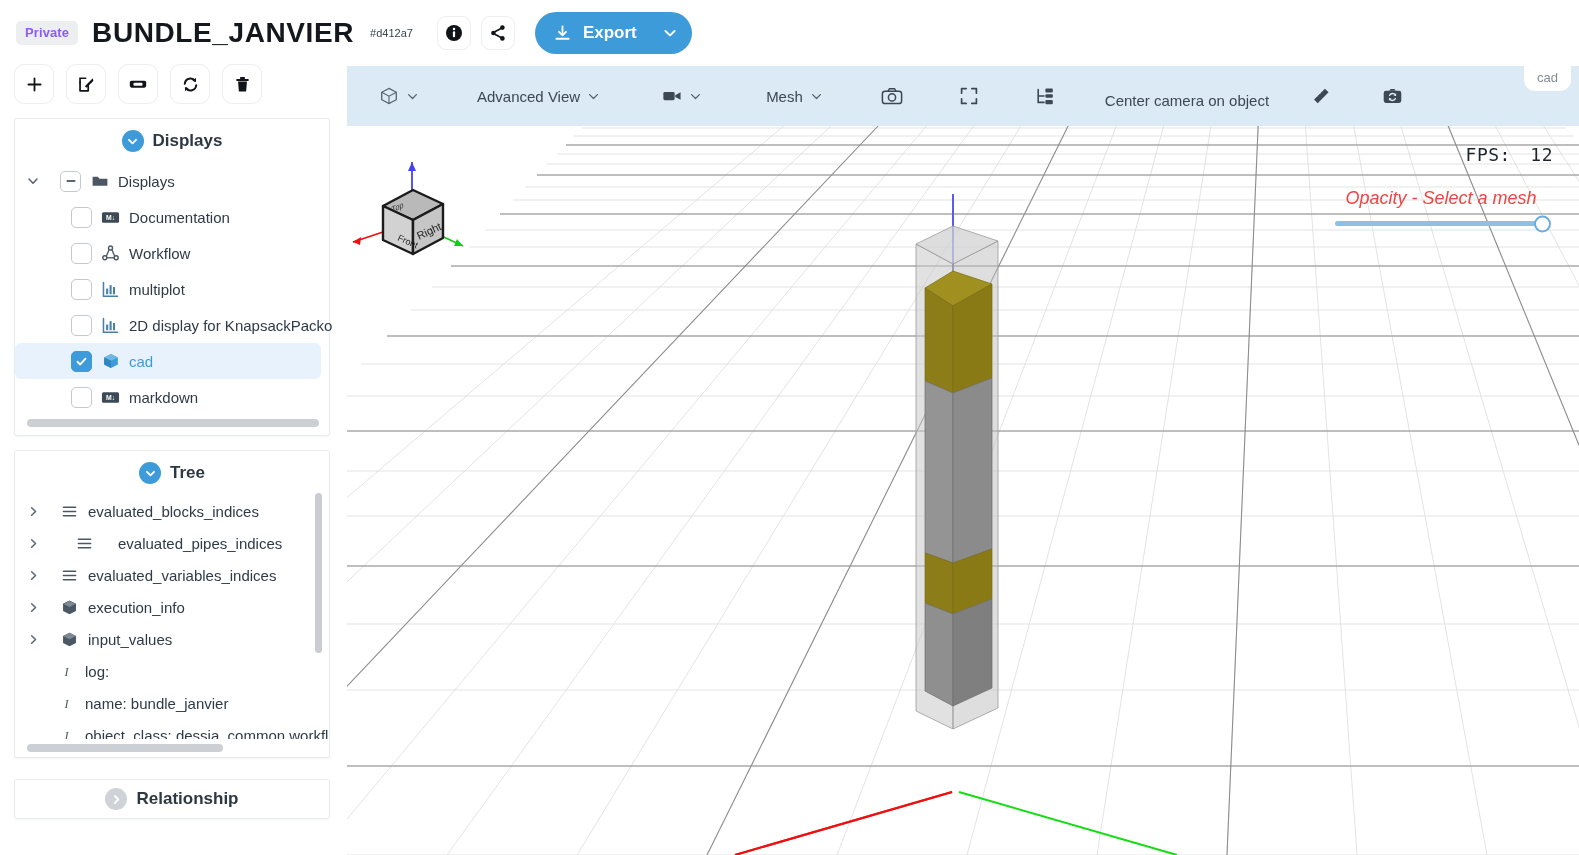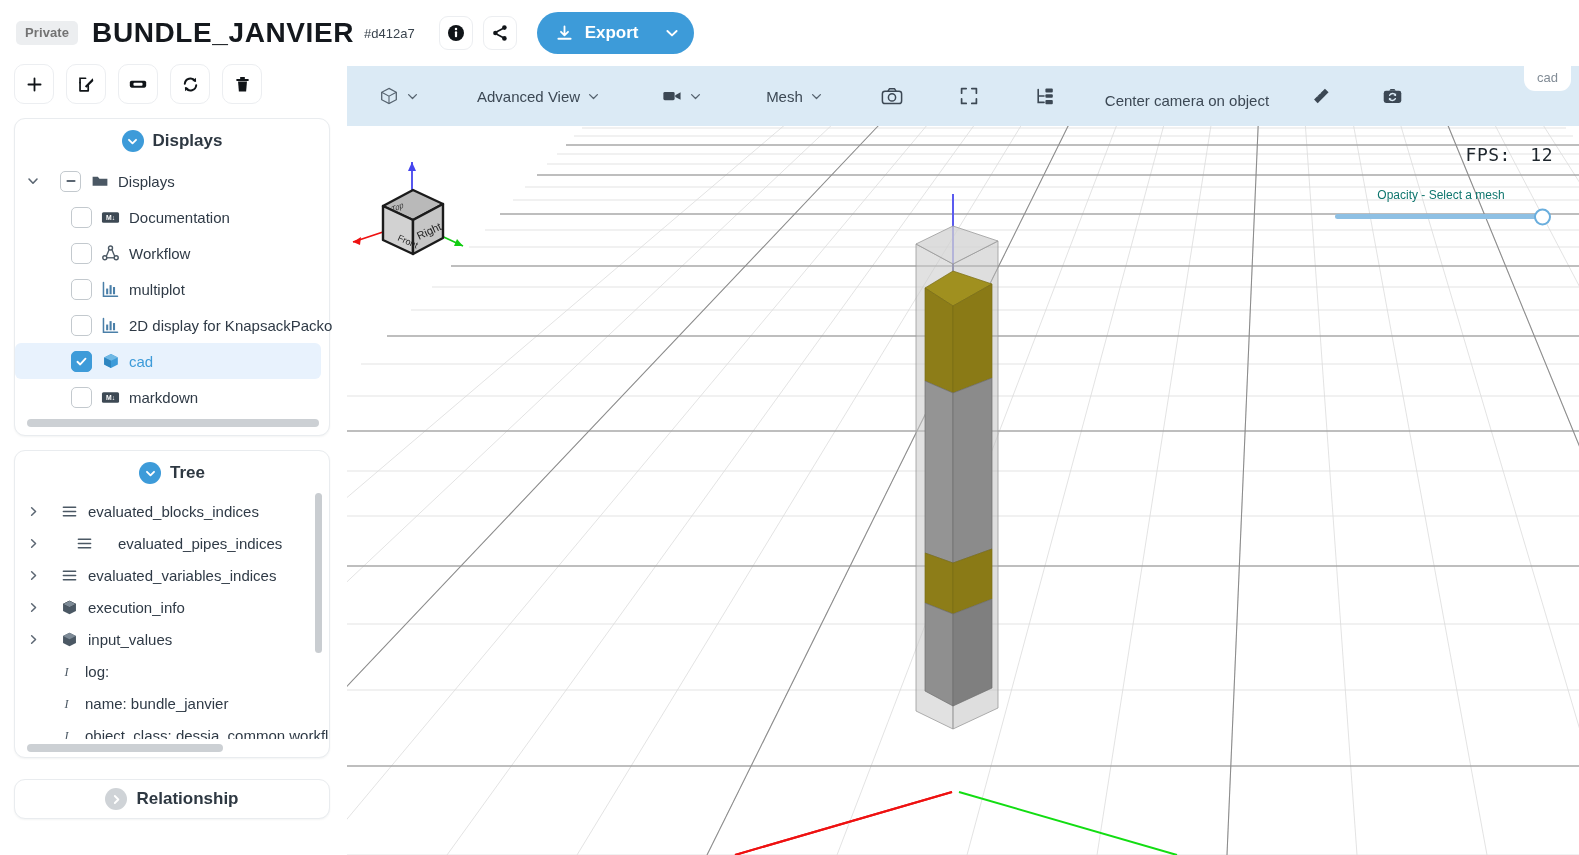--- a/index.html
+++ b/index.html
@@ -14,30 +14,30 @@
 
   #app { position: relative; width: 1579px; height: 855px; background:#fff; }
 
   
   .header {
     position: absolute; top: 0; left: 0; width: 1579px; height: 66px;
     display: flex; align-items: center; padding-left: 16px; gap: 10px;
     background: #ffffff;
   }
   .private-badge {
-    background: #eceef0; color: #737373;
+    background: #eceef0; color: #8b5cf6;
     font-size: 13px; font-weight: 700;
     border-radius: 5px; padding: 4px 9px 5px 9px;
     letter-spacing: .1px;
   }
   .doc-title {
     font-size: 28px; font-weight: 800; letter-spacing: .6px;
     color: #14181d; margin-left: 4px; white-space: nowrap;
   }
-  .doc-hash { font-size: 13px; color: #3a444e; margin-left: 0; font-weight: 500;}
+  .doc-hash { font-size: 11px; color: #3a444e; margin-left: 6px; font-weight: 500;}
   .icon-sq-btn {
     width: 34px; height: 34px; border-radius: 9px;
     background: #fff; border: 1px solid #eceef1;
     display: flex; align-items: center; justify-content: center;
     cursor: pointer; flex: 0 0 auto;
   }
   .export-btn {
     margin-left: 10px; height: 42px; min-width: 148px;
     background: #3d9bd9; border-radius: 21px; border: none;
     display: flex; align-items: center; gap: 11px;
@@ -52,21 +52,21 @@
   }
   .tool-btn {
     width: 40px; height: 40px; border-radius: 10px;
     background: #fff; border: 1px solid #eceef1;
     display: flex; align-items: center; justify-content: center; cursor: pointer;
   }
 
   .panel {
     position: absolute; left: 14px;
     background: #ffffff; border: 1px solid #e9ecef;
-    border-radius: 11px;
+    border-radius: 3px;
     box-shadow: 0 1px 2px rgba(20,30,40,.05);
   }
   #displays-panel { top: 118px; width: 316px; height: 318px; }
   #tree-panel     { top: 450px; width: 316px; height: 308px; }
   #relationship-panel { top: 779px; width: 316px; height: 40px; display:flex; align-items:flex-end; justify-content:center;}
 
   .panel-head {
     height: 44px; display: flex; align-items: center; justify-content: center;
     gap: 9px; font-size: 17px; font-weight: 800; color: #2e3842;
   }
@@ -132,21 +132,21 @@
 
   .fps {
     position: absolute; right: 26px; top: 78px;
     font-family: "DejaVu Sans Mono", monospace;
     font-size: 18px; color: #1d252c; letter-spacing: .5px; z-index: 5;
   }
   .opacity-wrap {
     position: absolute; right: 18px; top: 122px; z-index: 5;
     width: 240px; text-align: center;
   }
-  .opacity-label { font-size: 12px; color: #0f766e; margin-bottom: 12px; }
+  .opacity-label { font-size: 18px; color: #ef4444; margin-bottom: 12px; font-style: italic; }
   .slider-track {
     position: relative; height: 5px; border-radius: 3px; background: #8ec0e4;
     margin: 0 14px;
   }
   .slider-knob {
     position: absolute; right: -4px; top: 50%; transform: translateY(-50%);
     width: 17px; height: 17px; border-radius: 50%;
     background: #fff; border: 2.4px solid #6aaedd;
   }
 

